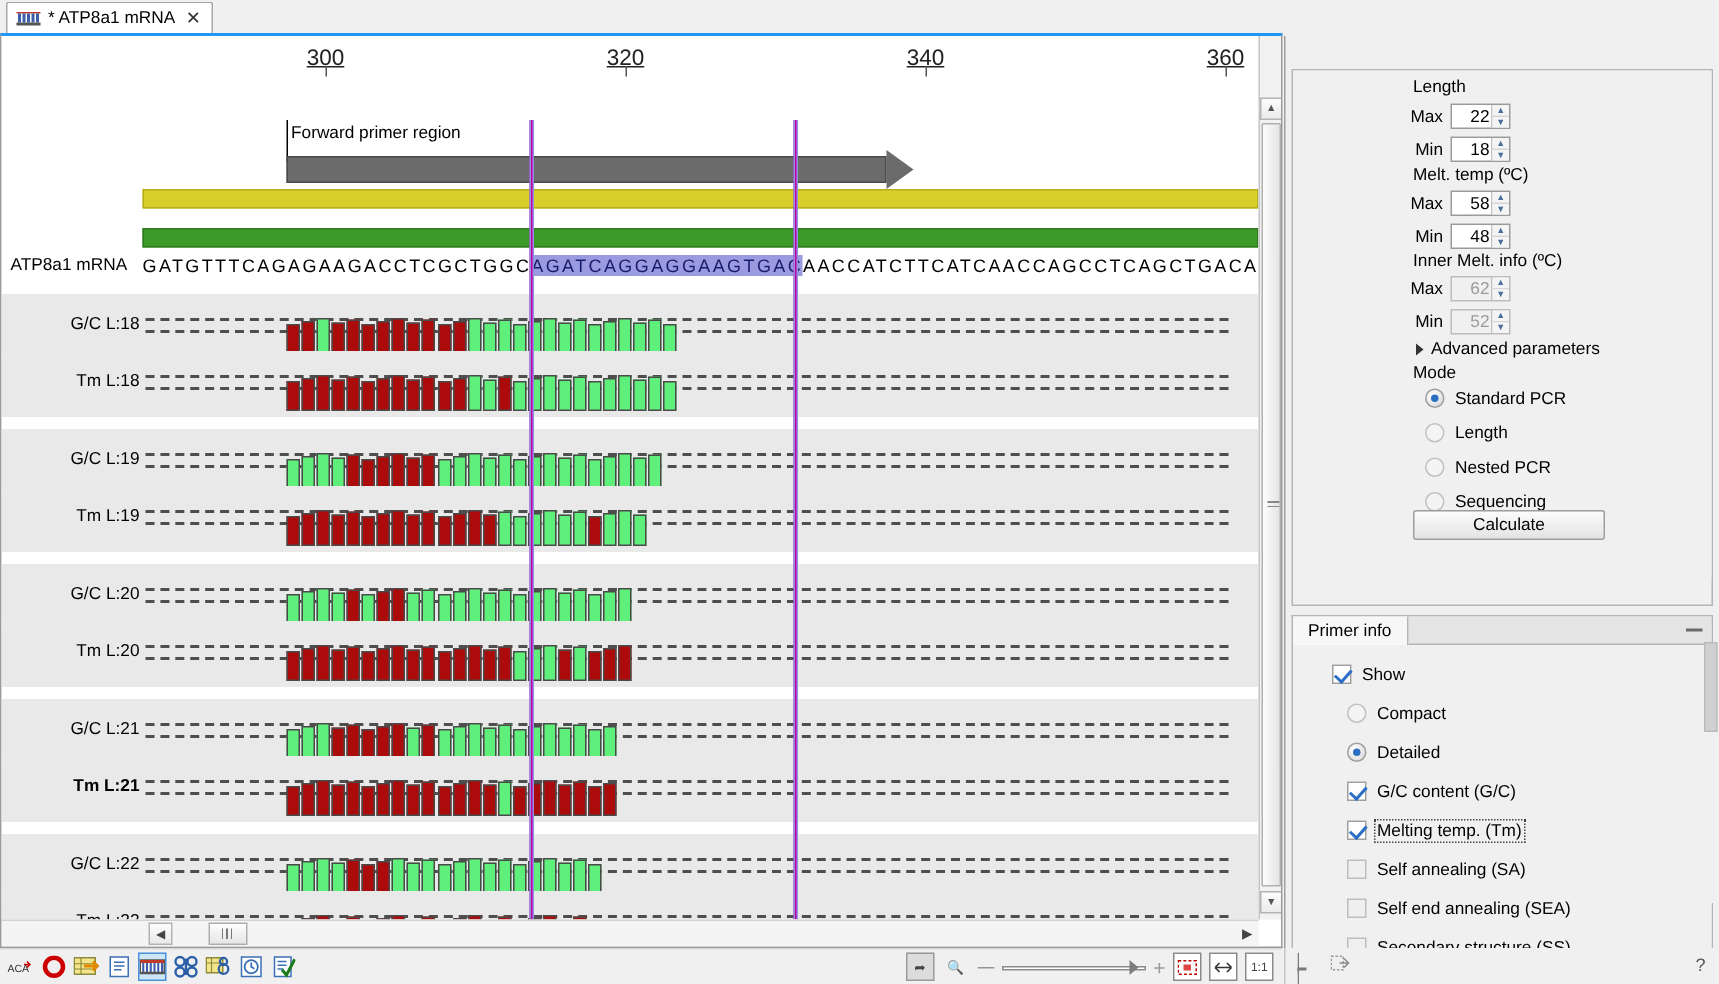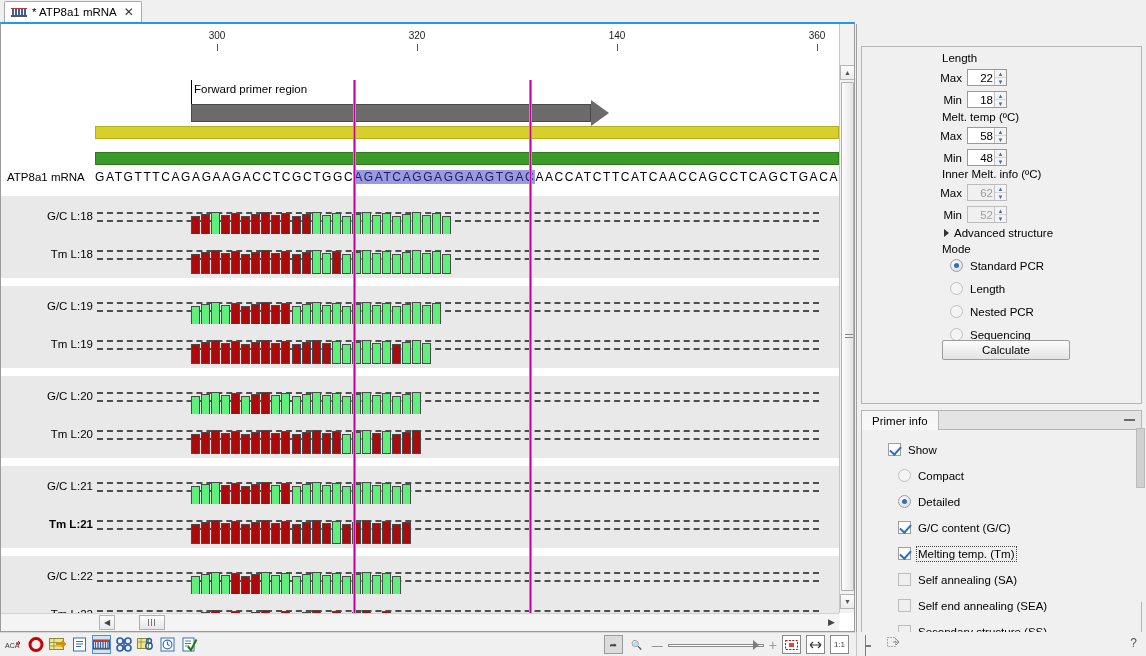--- a/index.html
+++ b/index.html
@@ -56,22 +56,22 @@
   }
   .canvas {
     position: absolute; left: 0; top: 0; right: 15px; bottom: 18px;
     background: #fff; overflow: hidden;
   }
 
   
   .ruler { position: absolute; left: 0; top: 6px; height: 26px; right: 0; }
   .ruler .tick { position: absolute; top: 14px; width: 1px; height: 7px; background: #555; }
   .ruler .tlabel {
-    position: absolute; top: 0px; font-size: 10px; color: #222;
-    transform: translateX(-50%); white-space: nowrap;
+    position: absolute; top: 0px; font-size: 15px; color: #222;
+    transform: translateX(-50%); white-space: nowrap; text-decoration: underline;
   }
 
   
   .fpr-label {
     position: absolute; font-size: 11.5px; color: #000; white-space: nowrap;
   }
   .fpr-tickline {
     position: absolute; width: 1px; background: #000;
   }
   .fpr-arrow {
@@ -376,21 +376,21 @@
   </div>
 
   <div class="view">
     <div class="canvas">
 
       <div class="ruler" id="ruler">
           <div class="tlabel" style="left: 216px;">300</div>
           <div class="tick" style="left: 216px;"></div>
           <div class="tlabel" style="left: 416px;">320</div>
           <div class="tick" style="left: 416px;"></div>
-          <div class="tlabel" style="left: 616px;">140</div>
+          <div class="tlabel" style="left: 616px;">340</div>
           <div class="tick" style="left: 616px;"></div>
           <div class="tlabel" style="left: 816px;">360</div>
           <div class="tick" style="left: 816px;"></div>
         </div>
 
       <div class="fpr-tickline" style="left:190px; top:56px; height:28px;"></div>
       <div class="fpr-label" style="left:193px; top:59px;">Forward primer region</div>
       <div class="fpr-arrow" style="left:190px; top:80px; width:400px;"></div>
       <div class="fpr-head" style="left:590px; top:76px;"></div>
 
@@ -865,21 +865,21 @@
             <span>52</span>
             <span class="btns">
                 <div>▲</div>
                 <div>▼</div>
               </span>
           </span>
         </div>
 
         <div class="expander-row" style="left:82px; top:180px;">
           <span class="tri-right"></span>
-          <span>Advanced structure</span>
+          <span>Advanced parameters</span>
         </div>
 
         <div class="lbl" style="left:80px; top:196px;">Mode</div>
 
         <div id="modes">
             <div class="radio-row" style="left: 88px; top: 212px;">
               <span class="radio on"></span>
               <span>Standard PCR</span>
             </div>
             <div class="radio-row" style="left: 88px; top: 235px;">

